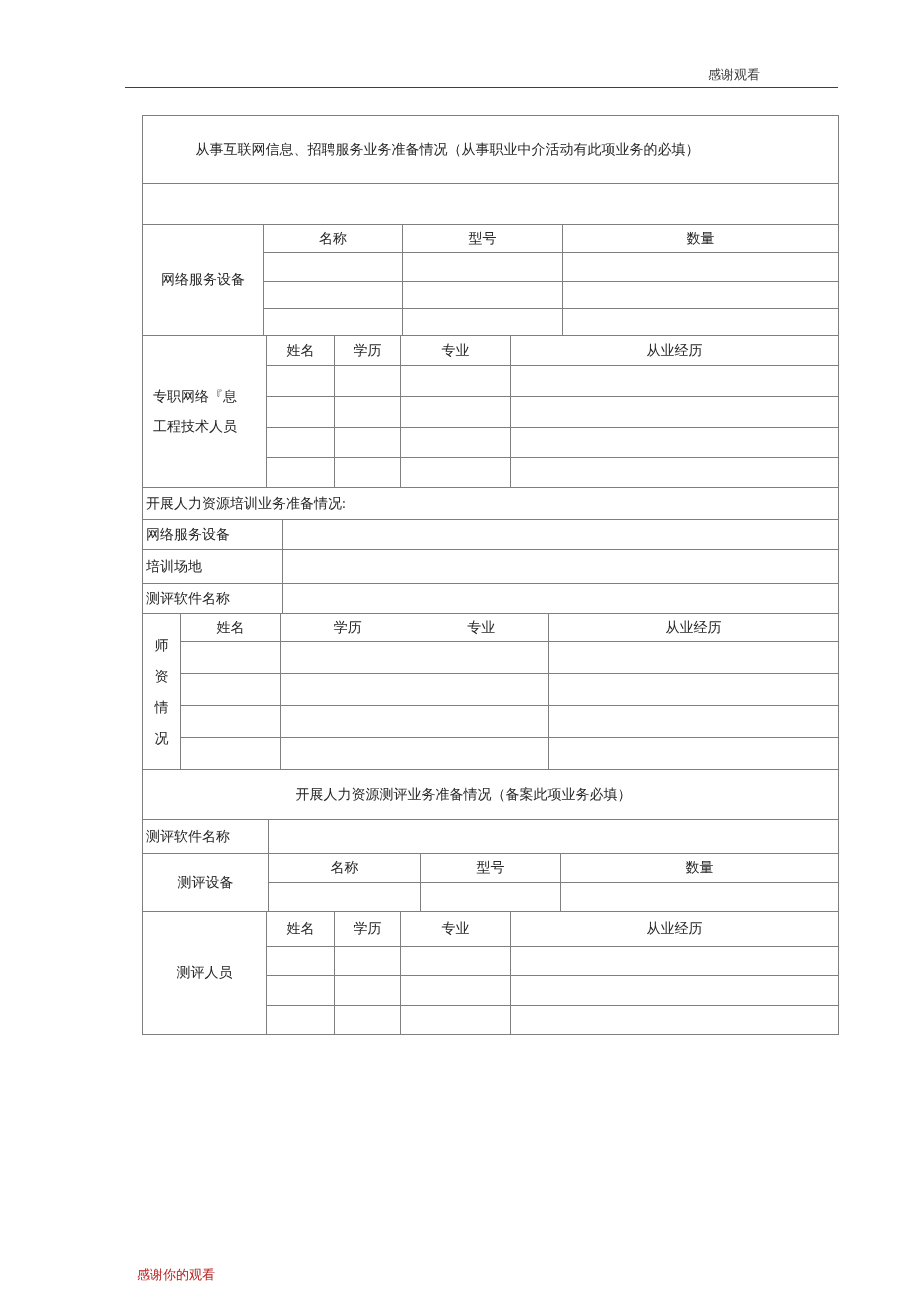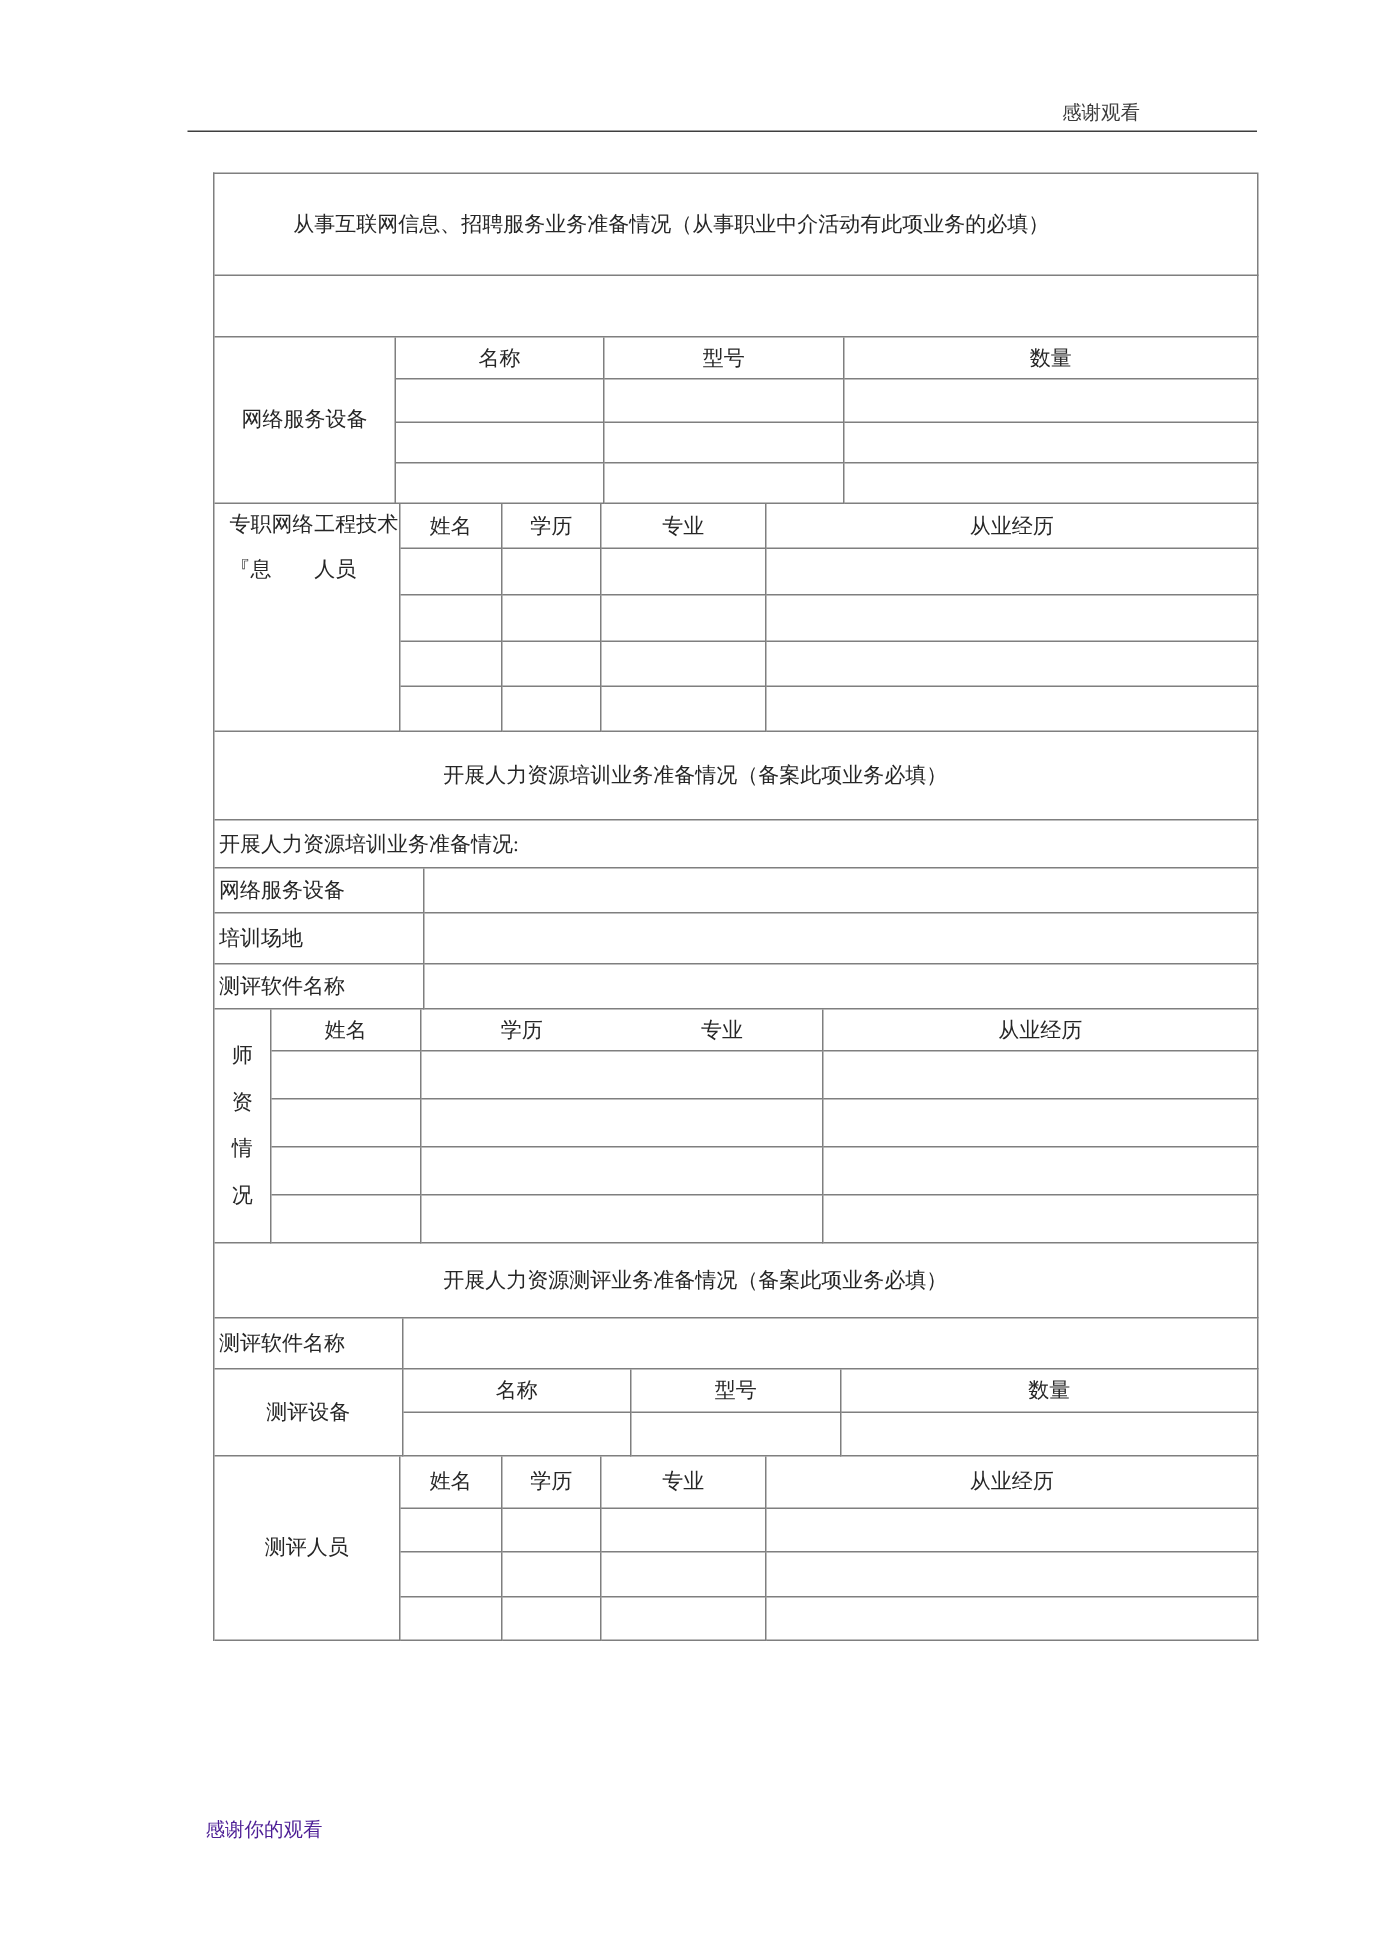--- a/index.html
+++ b/index.html
@@ -3,21 +3,21 @@
 <meta charset="utf-8">
 <style>
   html,body{margin:0;padding:0;}
   body{
     width:920px;height:1303px;background:#ffffff;position:relative;
     font-family:"Liberation Serif","DejaVu Serif",serif;
     color:#262626;font-size:14px;
   }
   .top-note{position:absolute;left:708px;top:66px;font-size:13px;color:#3a3a3a;}
   .top-rule{position:absolute;left:125px;top:87px;width:713px;height:1px;background:#3f3f3f;}
-  .bottom-note{position:absolute;left:137px;top:1211px;font-size:13px;color:#4c1d95;}
+  .bottom-note{position:absolute;left:137px;top:1266px;font-size:13px;color:#b91c1c;}
 
   .doc-table{
     position:absolute;left:142px;top:115px;width:696px;
     border-top:1px solid #7f7f7f;border-left:1px solid #7f7f7f;
   }
   .doc-table *{box-sizing:border-box;}
   .row{display:flex;width:100%;}
   .cell{
     border-right:1px solid #7f7f7f;border-bottom:1px solid #7f7f7f;
     display:flex;align-items:center;overflow:hidden;
@@ -53,21 +53,21 @@
   .ns-c3{width:110px;flex:0 0 110px;}
   .tr-label{width:140px;flex:0 0 140px;}
   .te-label{width:38px;flex:0 0 38px;}
   .te-c1{width:100px;flex:0 0 100px;}
   .te-c2{width:268px;flex:0 0 268px;}
   .sw-label{width:126px;flex:0 0 126px;}
   .ae-label{width:126px;flex:0 0 126px;}
   .ae-c1{width:152px;flex:0 0 152px;}
   .ae-c2{width:140px;flex:0 0 140px;}
 
-  .two-line{flex-direction:row;align-items:flex-start;justify-content:center;padding-left:10px;line-height:30px;}
+  .two-line{flex-direction:column;align-items:flex-start;justify-content:center;padding-left:10px;line-height:30px;}
   .vert-label{flex-direction:column;justify-content:center;align-items:center;line-height:31px;}
   .merged-head{justify-content:space-around;}
 </style>
 </head>
 <body>
 
 <div class="top-note">感谢观看</div>
 <div class="top-rule"></div>
 
 <div class="doc-table">
@@ -138,23 +138,20 @@
       </div>
       <div class="subrow h30">
         <div class="cell ns-c1 h30"></div>
         <div class="cell ns-c2 h30"></div>
         <div class="cell ns-c3 h30"></div>
         <div class="cell grow h30"></div>
       </div>
     </div>
   </div>
 
-  <div class="row h59">
-    <div class="cell grow title t23">开展人力资源培训业务准备情况（备案此项业务必填）</div>
-  </div>
 
   <div class="row h32">
     <div class="cell grow pl3">开展人力资源培训业务准备情况:</div>
   </div>
 
   <div class="row h30">
     <div class="cell tr-label pl3">网络服务设备</div>
     <div class="cell grow"></div>
   </div>
   <div class="row h34">

